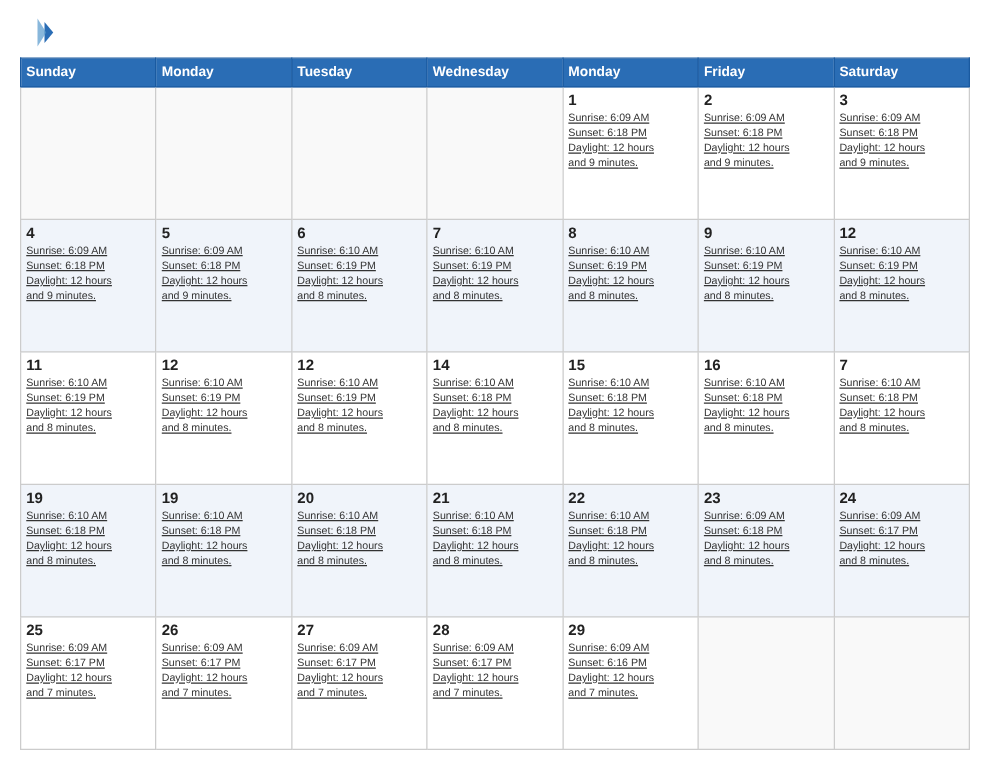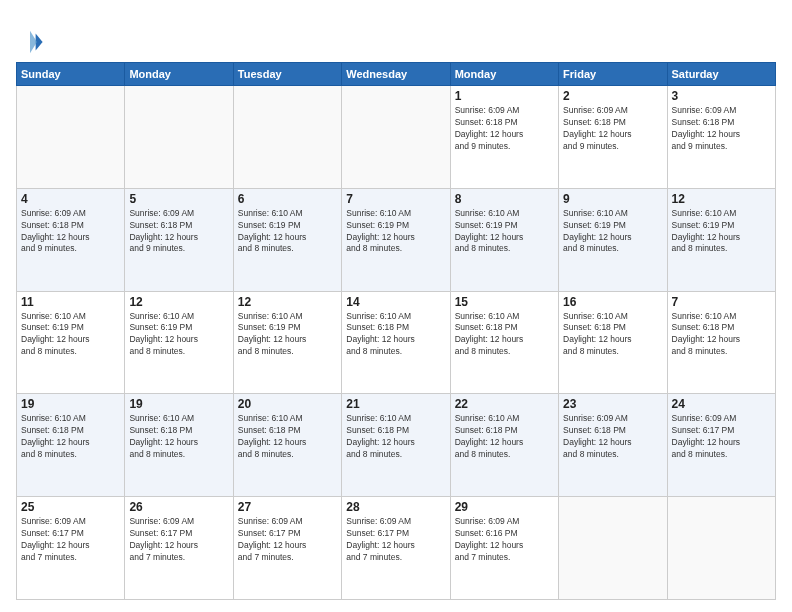--- a/index.html
+++ b/index.html
@@ -6,21 +6,21 @@
     body {
       font-family: Arial, sans-serif;
       background: #fff;
       width: 792px;
       height: 612px;
       overflow: hidden;
     }
     .page {
       width: 792px;
       height: 612px;
-      padding: 28px 16px 12px 16px;
+      padding: 12px 16px 12px 16px;
       display: flex;
       flex-direction: column;
     }
     .header {
       display: flex;
       align-items: flex-start;
       justify-content: space-between;
       margin-bottom: 6px;
     }
     .logo {
@@ -92,20 +92,21 @@
       font-size: 12px;
       font-weight: bold;
       color: #222;
       display: block;
       margin-bottom: 2px;
     }
     .day-info {
       font-size: 8.5px;
       color: #333;
       line-height: 1.4;
+      text-decoration: underline;
     }
     .alt-row td {
       background: #f0f4fa;
     }
   </style>
 </head>
 <body>
 
 <div class="page">
   <div class="header">

